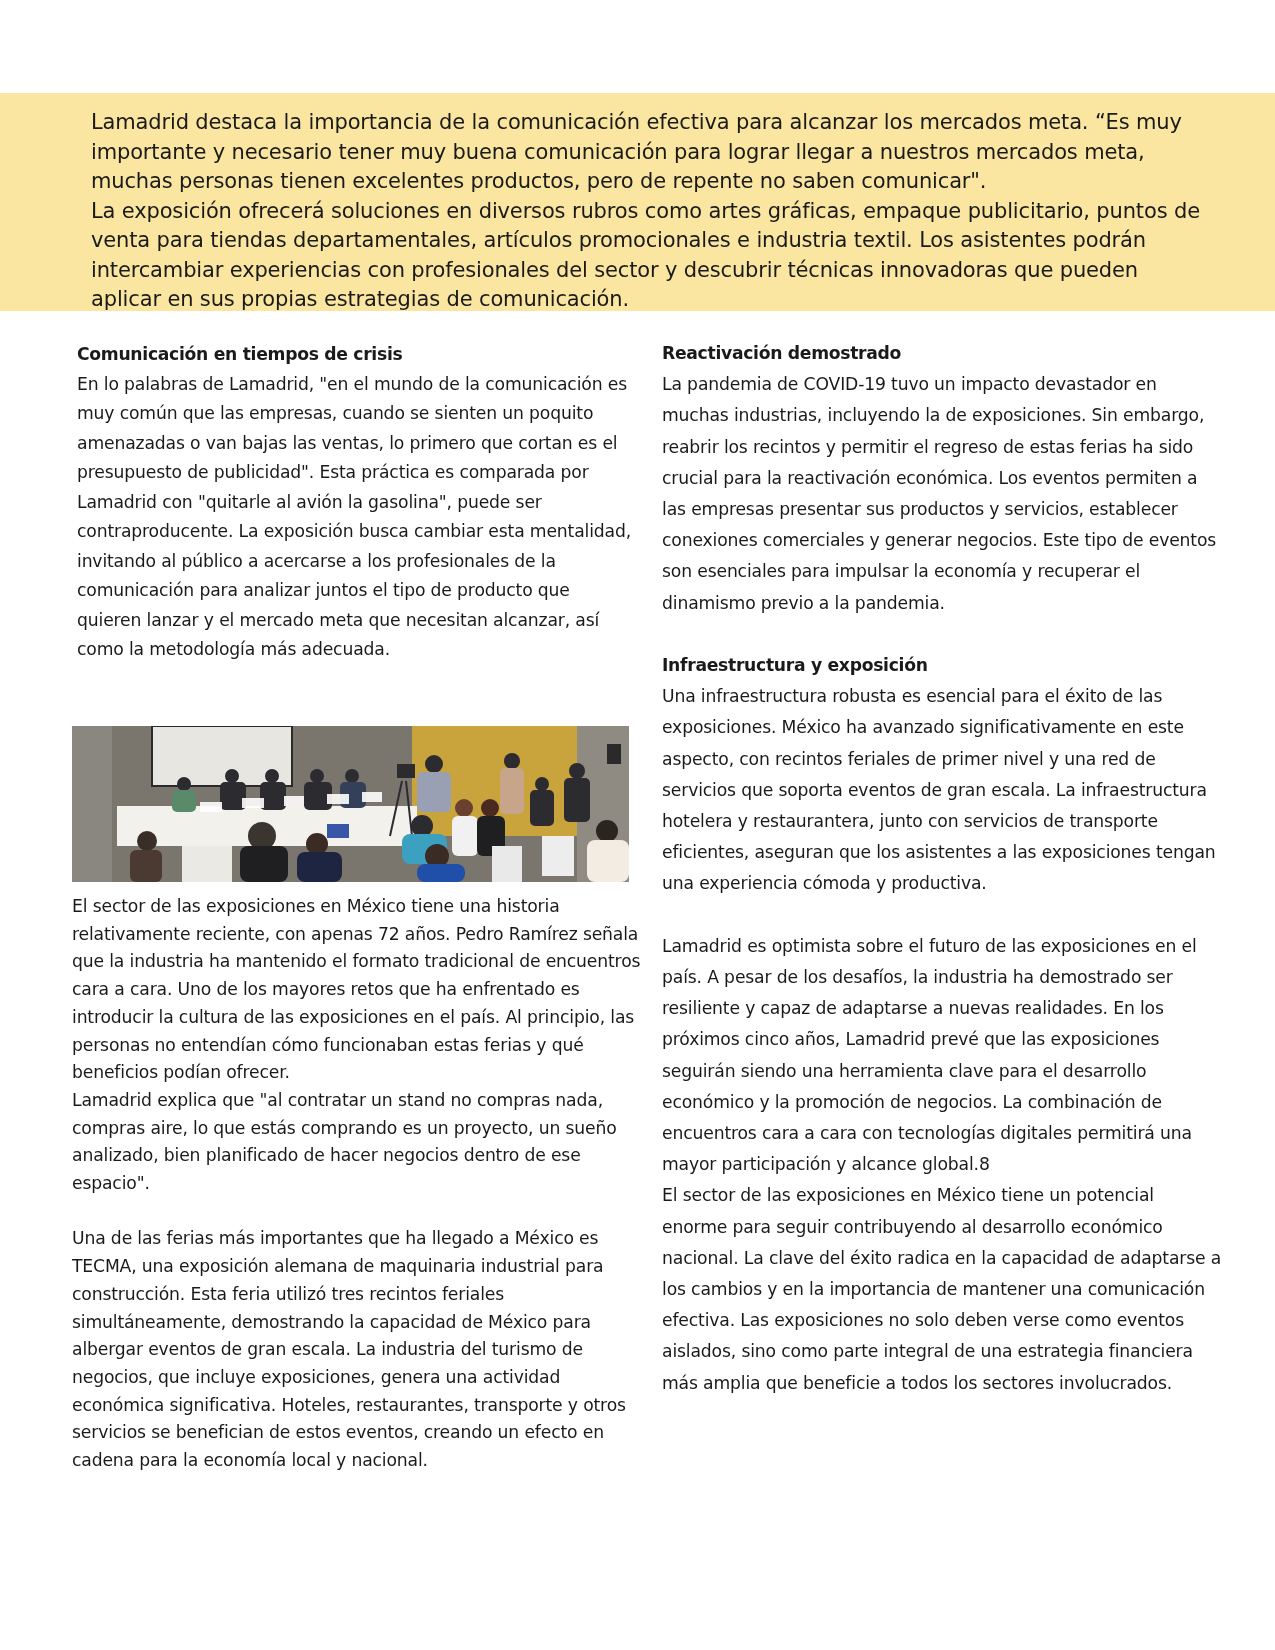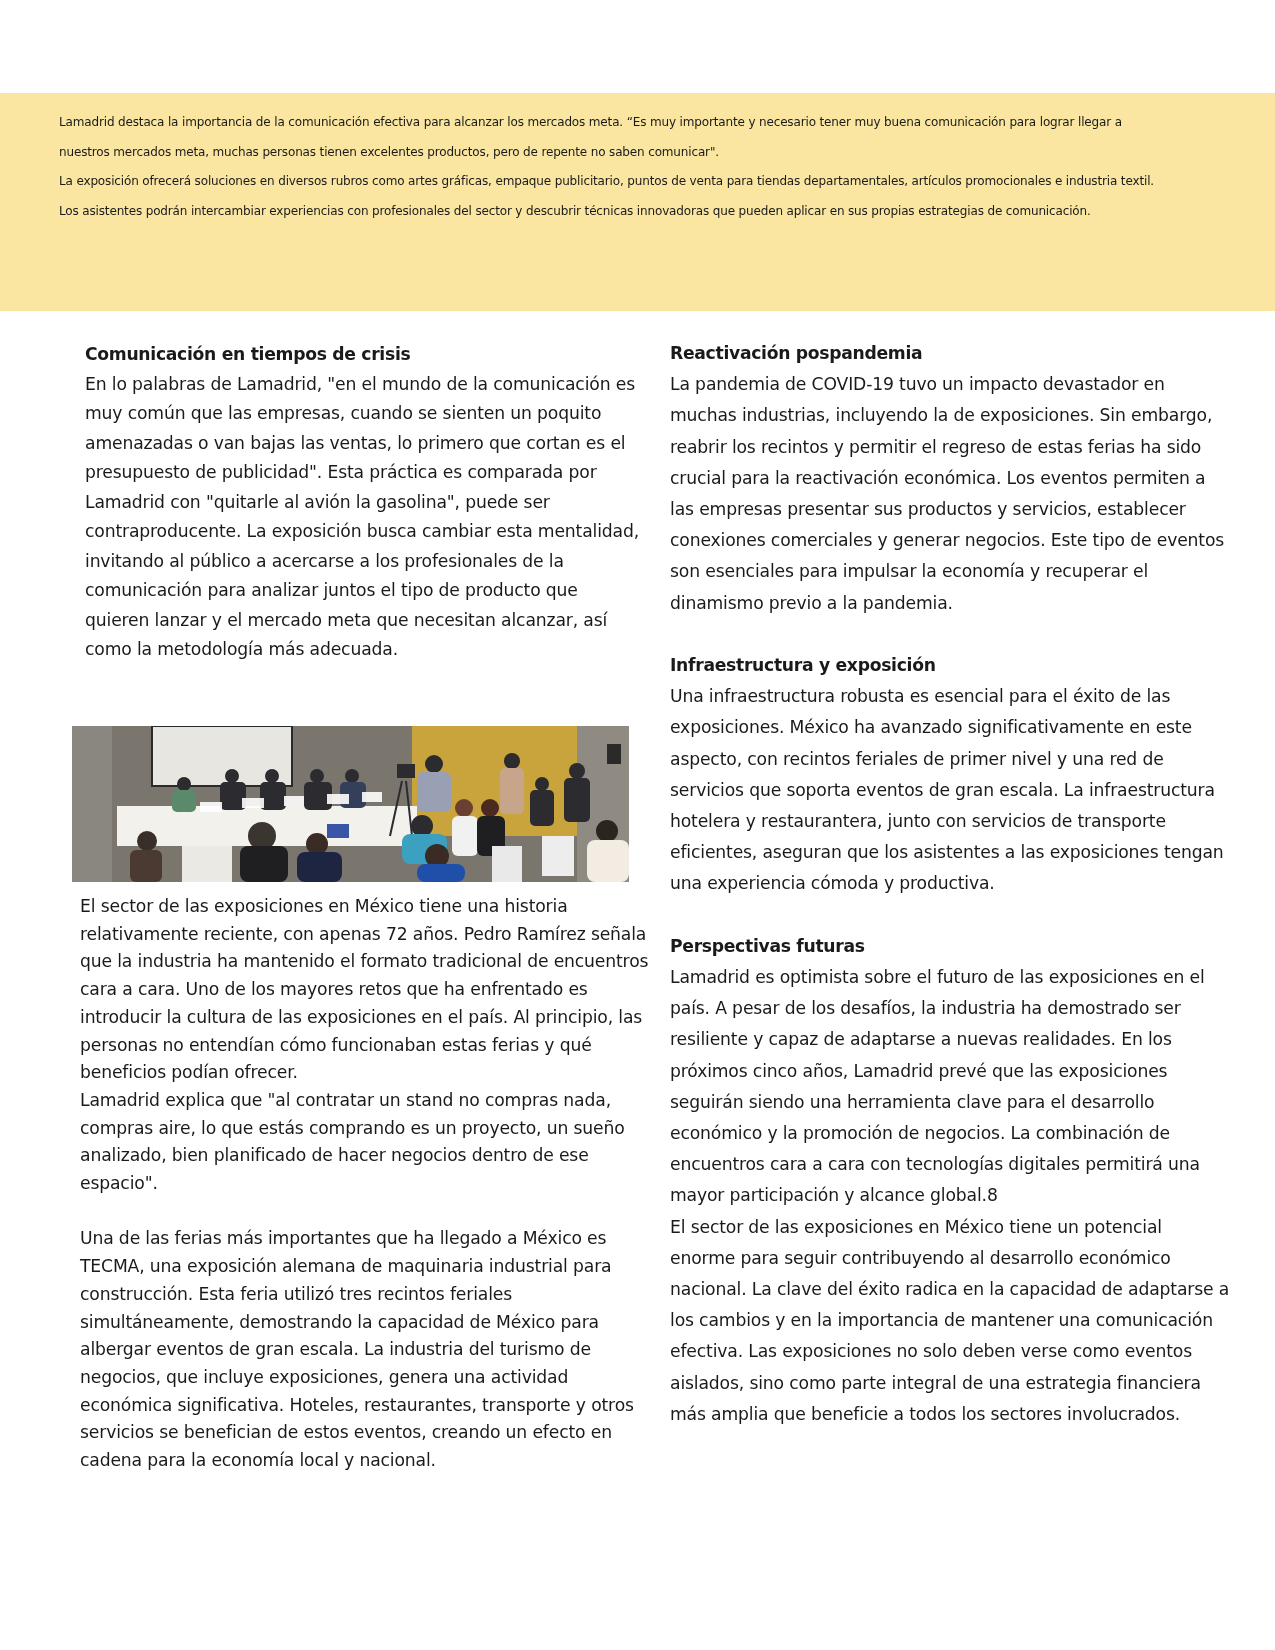--- a/index.html
+++ b/index.html
@@ -3,25 +3,25 @@
 <meta charset="utf-8">
 <style>
   * { box-sizing: border-box; margin: 0; padding: 0; }
   html, body { width: 1275px; height: 1650px; background: #ffffff; overflow: hidden; }
   body { position: relative; font-family: "DejaVu Sans", sans-serif; color: #1a1a1a; }
   .banner {
     position: absolute; left: 0; top: 93px; width: 1275px; height: 218px;
     background: #fae6a0;
   }
   .banner-text {
-    position: absolute; left: 59px; top: 108px; width: 1110px;
-    font-size: 12px; line-height: 29.5px; letter-spacing: -0.15px;
+    position: absolute; left: 91px; top: 108px; width: 1110px;
+    font-size: 21px; line-height: 29.5px; letter-spacing: -0.15px;
   }
   .banner-text p { margin: 0; }
-  .col { position: absolute; font-size: 17.2px; letter-spacing: -0.15px; margin-left: 8px; }
+  .col { position: absolute; font-size: 17.2px; letter-spacing: -0.15px; }
   .col h2 { font-size: 17.2px; font-weight: bold; letter-spacing: -0.3px; }
   .col p { margin: 0; }
   .col-left-top { left: 77px; top: 340px; width: 560px; line-height: 29.5px; }
   .col-left-bottom { left: 72px; top: 893px; width: 575px; line-height: 27.7px; }
   .col-right { left: 662px; top: 338px; width: 560px; line-height: 31.2px; }
   .gap { height: 31.2px; }
   .gap-left { height: 27.7px; }
   .photo {
     position: absolute; left: 72px; top: 726px; width: 557px; height: 156px;
     overflow: hidden; background: #6e6a63;
@@ -109,22 +109,21 @@
 </div>
 
 <div class="col col-left-bottom">
   <p>El sector de las exposiciones en México tiene una historia relativamente reciente, con apenas 72 años. Pedro Ramírez señala que la industria ha mantenido el formato tradicional de encuentros cara a cara. Uno de los mayores retos que ha enfrentado es introducir la cultura de las exposiciones en el país. Al principio, las personas no entendían cómo funcionaban estas ferias y qué beneficios podían ofrecer.</p>
   <p>Lamadrid explica que "al contratar un stand no compras nada, compras aire, lo que estás comprando es un proyecto, un sueño analizado, bien planificado de hacer negocios dentro de ese espacio".</p>
   <div class="gap-left"></div>
   <p>Una de las ferias más importantes que ha llegado a México es TECMA, una exposición alemana de maquinaria industrial para construcción. Esta feria utilizó tres recintos feriales simultáneamente, demostrando la capacidad de México para albergar eventos de gran escala. La industria del turismo de negocios, que incluye exposiciones, genera una actividad económica significativa. Hoteles, restaurantes, transporte y otros servicios se benefician de estos eventos, creando un efecto en cadena para la economía local y nacional.</p>
 </div>
 
 <div class="col col-right">
-  <h2>Reactivación pospandemia</h2>
+  <h2>Reactivación demostrado</h2>
   <p>La pandemia de COVID-19 tuvo un impacto devastador en muchas industrias, incluyendo la de exposiciones. Sin embargo, reabrir los recintos y permitir el regreso de estas ferias ha sido crucial para la reactivación económica. Los eventos permiten a las empresas presentar sus productos y servicios, establecer conexiones comerciales y generar negocios. Este tipo de eventos son esenciales para impulsar la economía y recuperar el dinamismo previo a la pandemia.</p>
   <div class="gap"></div>
   <h2>Infraestructura y exposición</h2>
   <p>Una infraestructura robusta es esencial para el éxito de las exposiciones. México ha avanzado significativamente en este aspecto, con recintos feriales de primer nivel y una red de servicios que soporta eventos de gran escala. La infraestructura hotelera y restaurantera, junto con servicios de transporte eficientes, aseguran que los asistentes a las exposiciones tengan una experiencia cómoda y productiva.</p>
   <div class="gap"></div>
-  <h2>Perspectivas futuras</h2>
   <p>Lamadrid es optimista sobre el futuro de las exposiciones en el país. A pesar de los desafíos, la industria ha demostrado ser resiliente y capaz de adaptarse a nuevas realidades. En los próximos cinco años, Lamadrid prevé que las exposiciones seguirán siendo una herramienta clave para el desarrollo económico y la promoción de negocios. La combinación de encuentros cara a cara con tecnologías digitales permitirá una mayor participación y alcance global.8</p>
   <p>El sector de las exposiciones en México tiene un potencial enorme para seguir contribuyendo al desarrollo económico nacional. La clave del éxito radica en la capacidad de adaptarse a los cambios y en la importancia de mantener una comunicación efectiva. Las exposiciones no solo deben verse como eventos aislados, sino como parte integral de una estrategia financiera más amplia que beneficie a todos los sectores involucrados.</p>
 </div>
 
 </body></html>

